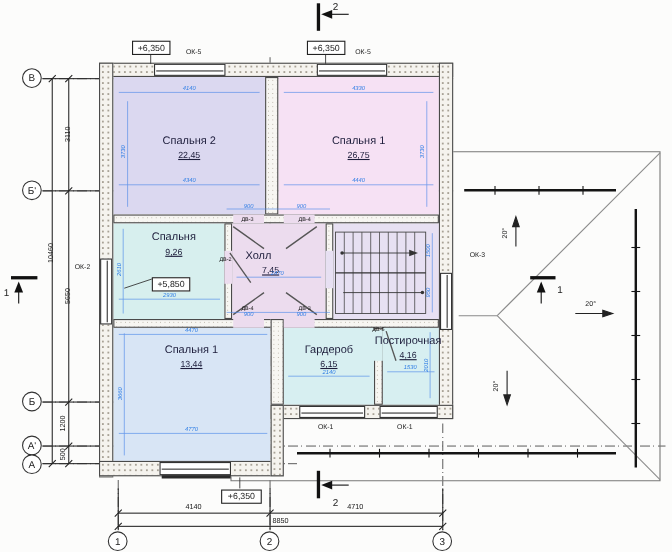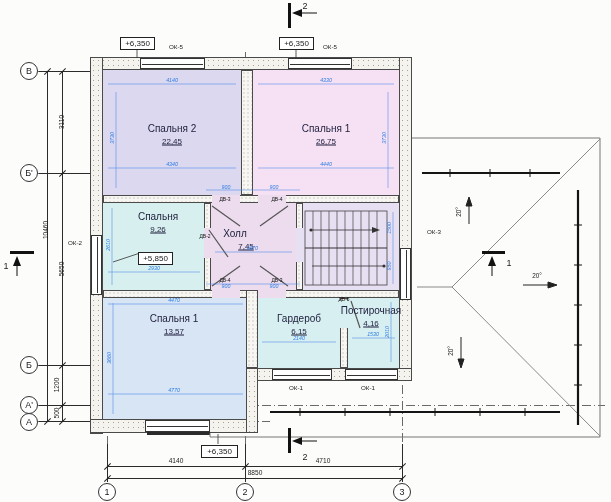--- a/index.html
+++ b/index.html
@@ -279,21 +279,21 @@
 
   <div class="lbl rname" style="left:172px;top:128px;">Спальня 2</div>
   <div class="lbl rarea" style="left:172px;top:141px;">22,45</div>
   <div class="lbl rname" style="left:326px;top:128px;">Спальня 1</div>
   <div class="lbl rarea" style="left:326px;top:141px;">26,75</div>
   <div class="lbl rname" style="left:158px;top:216px;">Спальня</div>
   <div class="lbl rarea" style="left:158px;top:229px;">9,26</div>
   <div class="lbl rname" style="left:235px;top:233px;">Холл</div>
   <div class="lbl rarea" style="left:246px;top:246px;">7,45</div>
   <div class="lbl rname" style="left:174px;top:318px;">Спальня 1</div>
-  <div class="lbl rarea" style="left:174px;top:331px;">13,57</div>
+  <div class="lbl rarea" style="left:174px;top:331px;">13,44</div>
   <div class="lbl rname" style="left:299px;top:318px;">Гардероб</div>
   <div class="lbl rarea" style="left:299px;top:331px;">6,15</div>
   <div class="lbl rname" style="left:371px;top:310px;">Постирочная</div>
   <div class="lbl rarea" style="left:371px;top:323px;text-decoration:underline;">4,16</div>
 
   <div class="lbl oklab" style="left:176px;top:47px;">ОК-5</div>
   <div class="lbl oklab" style="left:330px;top:47px;">ОК-5</div>
   <div class="lbl oklab" style="left:75px;top:243px;">ОК-2</div>
   <div class="lbl oklab" style="left:434px;top:232px;">ОК-3</div>
   <div class="lbl oklab" style="left:296px;top:388px;">ОК-1</div>

